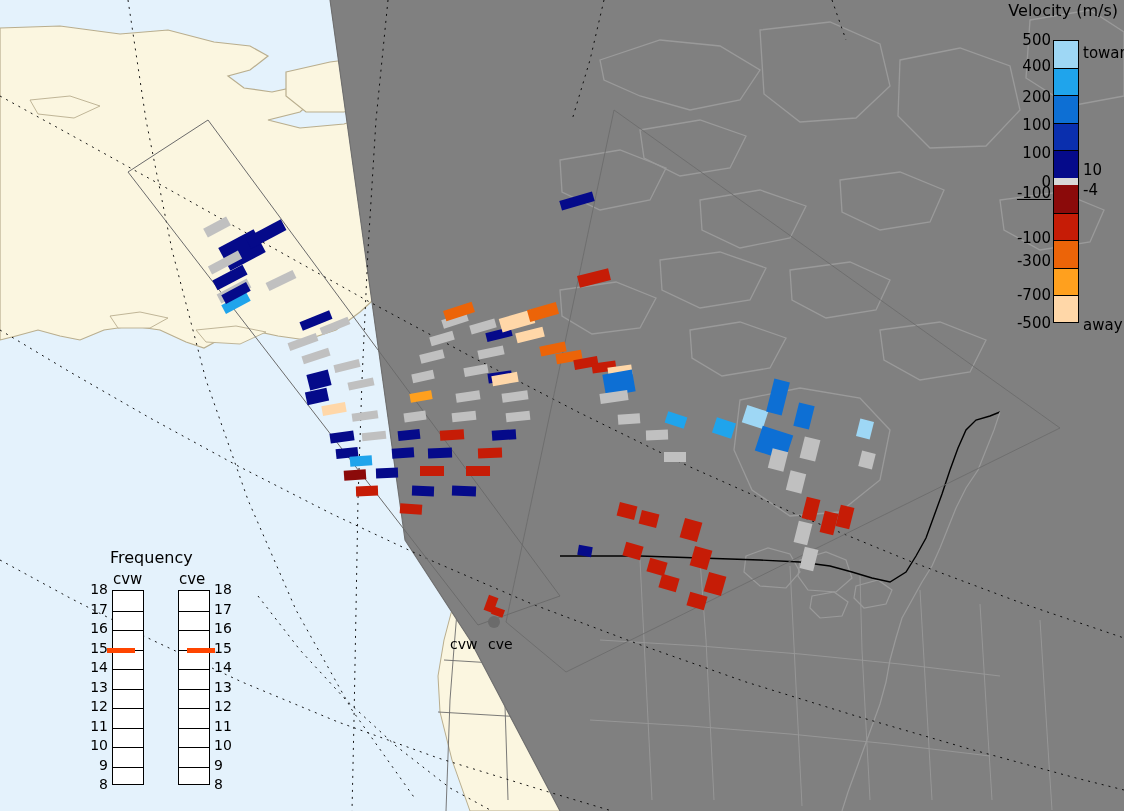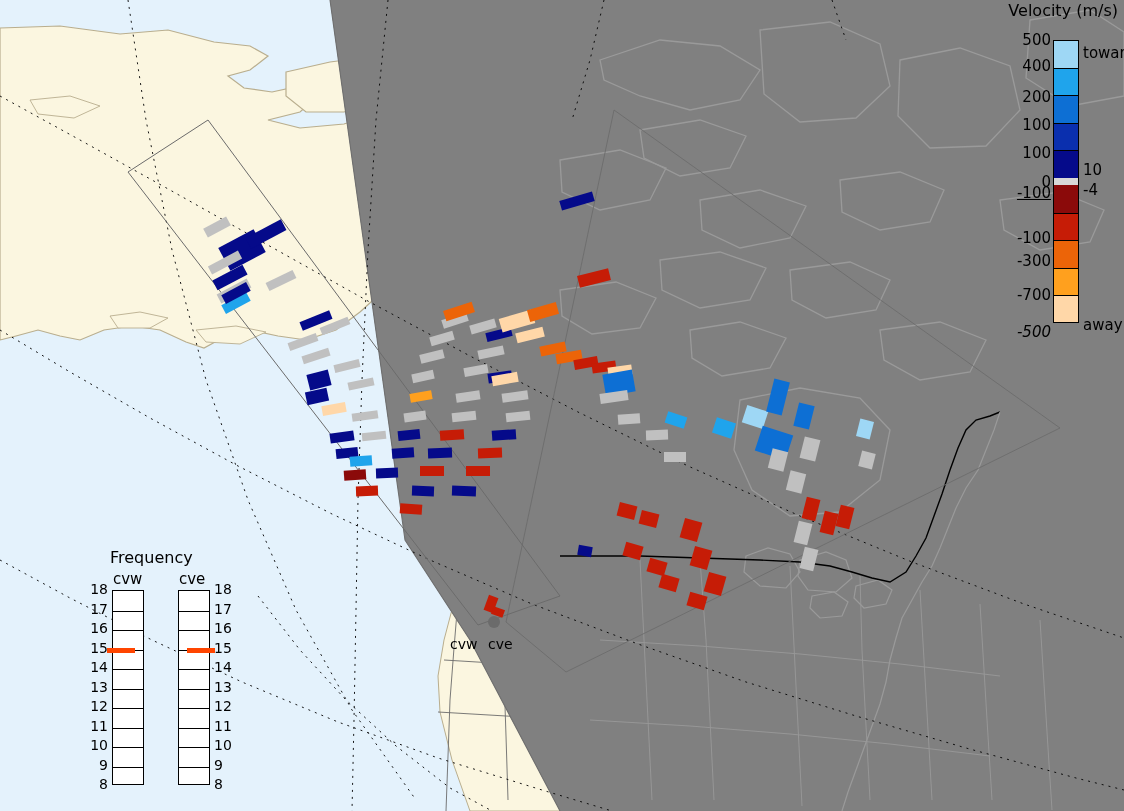--- a/index.html
+++ b/index.html
@@ -340,21 +340,21 @@
         <div class="cbar-tick" style="top: 31px;">500</div>
         <div class="cbar-tick" style="top: 57px;">400</div>
         <div class="cbar-tick" style="top: 87.6px;">200</div>
         <div class="cbar-tick" style="top: 115.9px;">100</div>
         <div class="cbar-tick" style="top: 144.2px;">100</div>
         <div class="cbar-tick" style="top: 172.5px;">0</div>
         <div class="cbar-tick" style="top: 184px; text-decoration: underline;">-100</div>
         <div class="cbar-tick" style="top: 229.1px;">-100</div>
         <div class="cbar-tick" style="top: 252px;">-300</div>
         <div class="cbar-tick" style="top: 285.7px;">-700</div>
-        <div class="cbar-tick" style="top: 323px; font-style: italic;">-500</div>
+        <div class="cbar-tick" style="top: 314px;">-500</div>
       </div>
     <div id="cbar-side-labels">
       <div class="cbar-side" style="top:44px">toward</div>
       <div class="cbar-side" style="top:161px">10</div>
       <div class="cbar-side" style="top:181px">-4</div>
       <div class="cbar-side" style="top:316px">away</div>
     </div>
   </div>
 
   <div id="freq-panel">

